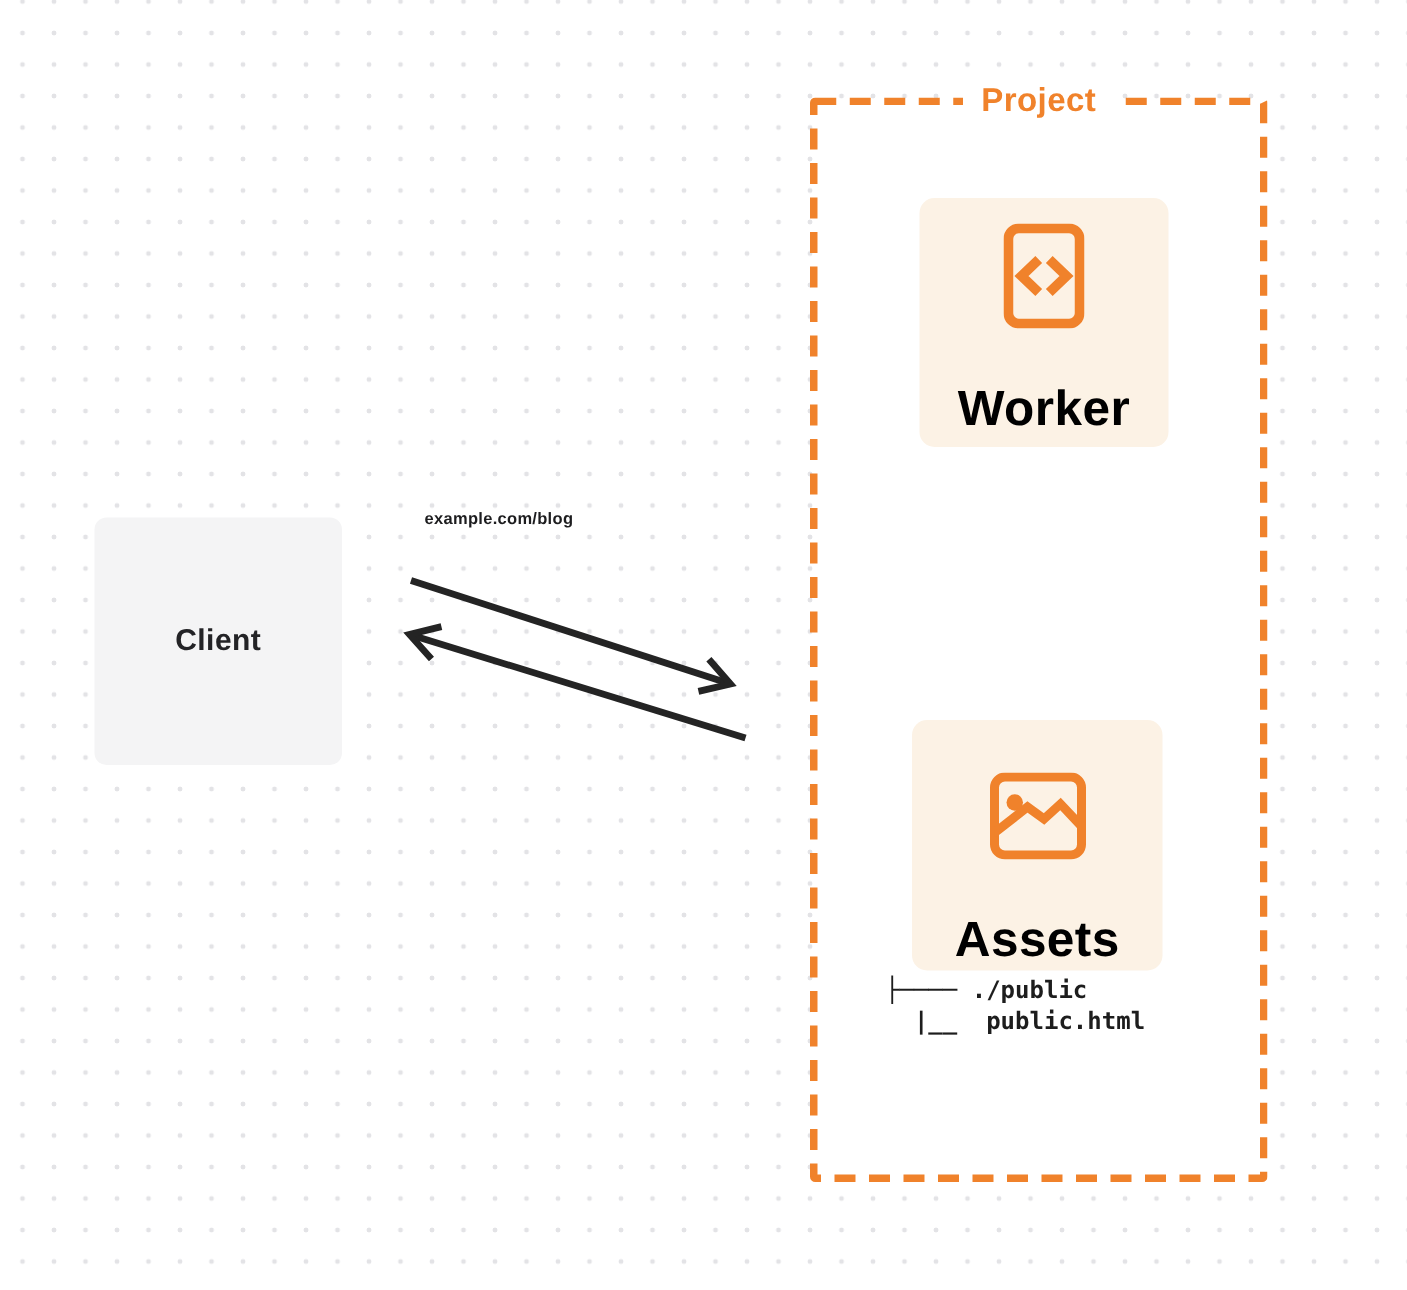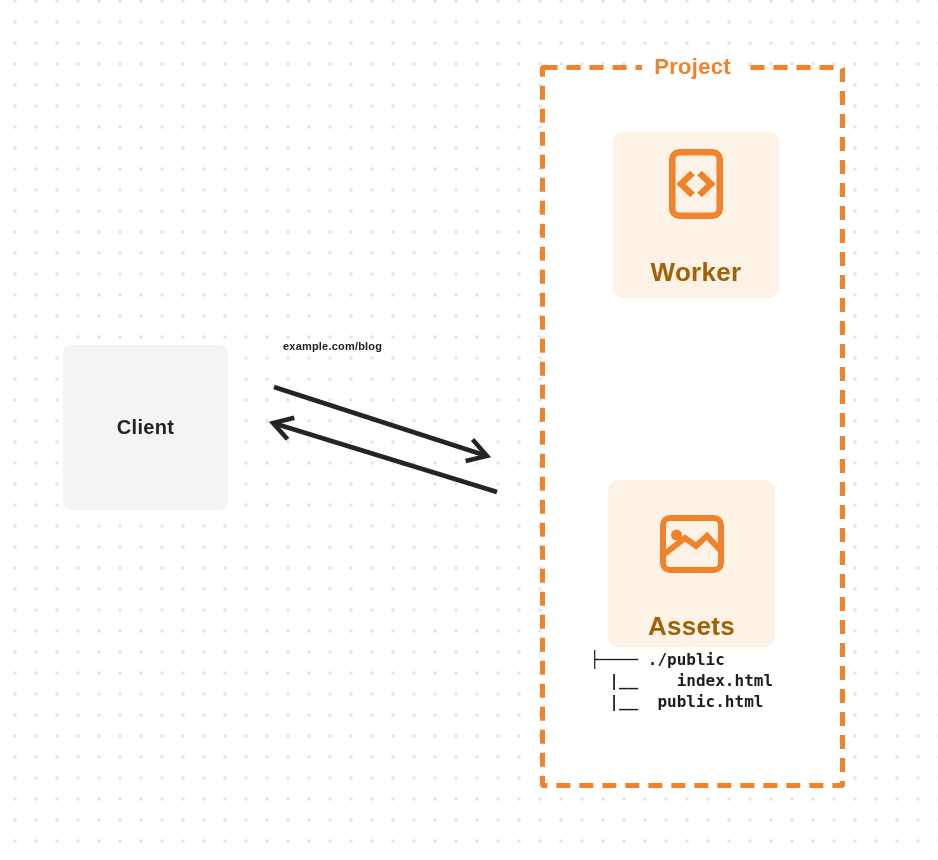--- a/index.html
+++ b/index.html
@@ -63,21 +63,21 @@
   .card {
     position: absolute;
     background: #FCF2E5;
     border-radius: 10px;
     display: flex; flex-direction: column;
     align-items: center; justify-content: center;
     gap: 26px;
   }
   .worker-card { left: 613px; top: 132px; width: 166px; height: 166px; padding-top: 6px; }
   .assets-card { left: 608px; top: 480px; width: 167px; height: 167px; padding-top: 28px; }
-  .card-label { font-size: 26px; font-weight: 700; color: #a16207; line-height: 30px; letter-spacing: 0.3px; margin-top: 12px; }
+  .card-label { font-size: 33px; font-weight: 700; color: #000000; line-height: 30px; letter-spacing: 0.3px; margin-top: 12px; }
 
   
   .file-tree {
     position: absolute;
     left: 590px; top: 649px;
     margin: 0;
     font-family: "DejaVu Sans Mono", monospace;
     font-size: 16px; line-height: 21px;
     font-weight: 700;
     color: #1D1D1D;
@@ -130,15 +130,15 @@
             <rect x="3" y="3" width="58" height="52" rx="7"></rect>
           </clipPath>
       </defs>
       <rect x="3" y="3" width="58" height="52" rx="7" fill="none" stroke="#F0822B" stroke-width="6"></rect>
       <circle cx="16.5" cy="20" r="5.5" fill="#F0822B"></circle>
       <path d="M2 41 L25 23 L36 31 L47 21 L62 37" fill="none" stroke="#F0822B" stroke-width="6" stroke-linejoin="miter" clip-path="url(#img-clip)"></path>
     </svg>
     <div class="card-label">Assets</div>
   </div>
 
-  <pre class="file-tree"><div>├──── ./public</div><div>  |__    index.html</div><div>  |__  public.html</div></pre>
+  <pre class="file-tree"><div>├──── ./public</div><div>  |__  public.html</div></pre>
 
 </div>
 
 </body></html>

